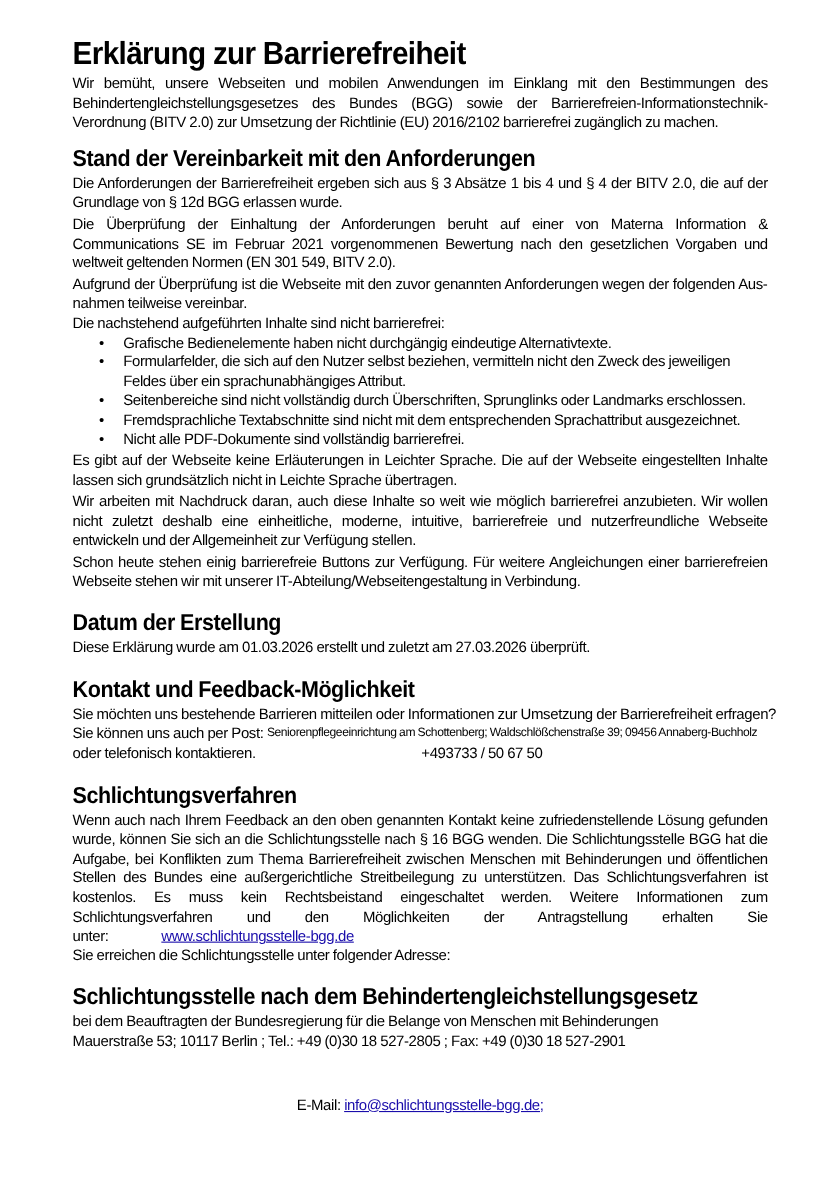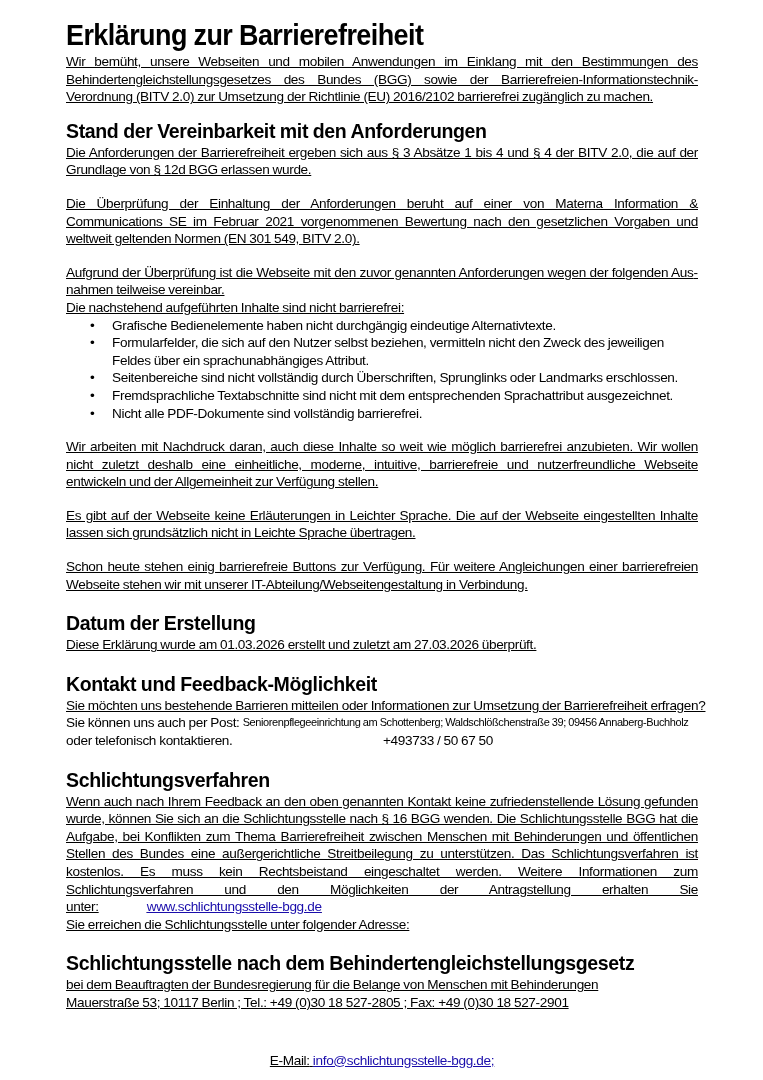--- a/index.html
+++ b/index.html
@@ -3,43 +3,43 @@
 <meta charset="utf-8">
 <style>
   html, body { margin: 0; padding: 0; background: #ffffff; }
   body {
     width: 763px; height: 1080px; overflow: hidden;
     font-family: "Liberation Sans", sans-serif;
     color: #000000;
   }
   .page {
     position: relative;
-    padding: 18px 0 0 66px;
+    padding: 32px 0 0 66px;
     width: 632px;
     font-size: 13.6px;
     line-height: 17.6px;
     letter-spacing: -0.35px;
     word-spacing: -0.3px;
   }
   h1 {
     font-family: "Liberation Sans", sans-serif;
     font-size: 29px; line-height: 34px;
     font-weight: bold; margin: 0 0 1px 0;
     letter-spacing: -0.6px;
     transform: scaleX(0.93); transform-origin: left;
   }
   h2 {
     font-family: "Liberation Sans", sans-serif;
     font-size: 21px; line-height: 25px;
     font-weight: bold; margin: 0 0 1px 0;
     letter-spacing: -0.4px;
     transform: scaleX(0.93); transform-origin: left;
   }
-  p { margin: 0; text-align: justify; text-decoration: underline; }
-  .gap { margin-top: 16px; }
+  p { margin: 0; text-align: justify; }
+  .gap { margin-top: 2px; }
   .sec { margin-top: 12px; }
   .sec-lg { margin-top: 17px; }
   ul.bullets {
     margin: 0; padding: 0; list-style: none;
   }
   ul.bullets li {
     position: relative; padding-left: 46px;
   }
   ul.bullets li .bullet {
     position: absolute; left: 24px; top: 0;
@@ -66,22 +66,22 @@
     <p class="gap">Die Überprüfung der Einhaltung der Anforderungen beruht auf einer von Materna Information &amp; Communications SE im Februar 2021 vorgenommenen Bewertung nach den gesetzlichen Vorgaben und weltweit geltenden Normen (EN 301 549, BITV 2.0).</p>
     <p class="gap">Aufgrund der Überprüfung ist die Webseite mit den zuvor genannten Anforderungen wegen der folgenden Aus­nahmen teilweise vereinbar.</p>
     <p>Die nachstehend aufgeführten Inhalte sind nicht barrierefrei:</p>
     <ul class="bullets">
       <li><span class="bullet">•</span><span>Grafische Bedienelemente haben nicht durchgängig eindeutige Alternativtexte.</span></li>
       <li><span class="bullet">•</span><span>Formularfelder, die sich auf den Nutzer selbst beziehen, vermitteln nicht den Zweck des jeweiligen Feldes über ein sprachunabhängiges Attribut.</span></li>
       <li><span class="bullet">•</span><span>Seitenbereiche sind nicht vollständig durch Überschriften, Sprunglinks oder Landmarks erschlossen.</span></li>
       <li><span class="bullet">•</span><span>Fremdsprachliche Textabschnitte sind nicht mit dem entsprechenden Sprachattribut ausgezeichnet.</span></li>
       <li><span class="bullet">•</span><span>Nicht alle PDF-Dokumente sind vollständig barrierefrei.</span></li>
     </ul>
+    <p class="gap">Es gibt auf der Webseite keine Erläuterungen in Leichter Sprache. Die auf der Webseite eingestellten Inhalte las­sen sich grundsätzlich nicht in Leichte Sprache übertragen.</p>
     <p class="gap">Wir arbeiten mit Nachdruck daran, auch diese Inhalte so weit wie möglich barrierefrei anzubieten. Wir wollen nicht zuletzt deshalb eine einheitliche, moderne, intuitive, barrierefreie und nutzerfreundliche Webseite entwickeln und der Allgemeinheit zur Verfügung stellen.</p>
-    <p class="gap">Es gibt auf der Webseite keine Erläuterungen in Leichter Sprache. Die auf der Webseite eingestellten Inhalte las­sen sich grundsätzlich nicht in Leichte Sprache übertragen.</p>
     <p class="gap">Schon heute stehen einig barrierefreie Buttons  zur Verfügung. Für weitere Angleichungen einer barrierefreien Webseite stehen wir mit unserer IT-Abteilung/Webseitengestaltung in Verbindung.</p>
   </section>
 
   <section class="sec-lg">
     <h2>Datum der Erstellung</h2>
     <p>Diese Erklärung wurde am 01.03.2026 erstellt und zuletzt am 27.03.2026 überprüft.</p>
   </section>
 
   <section class="sec-lg">
     <h2>Kontakt und Feedback-Möglichkeit</h2>

